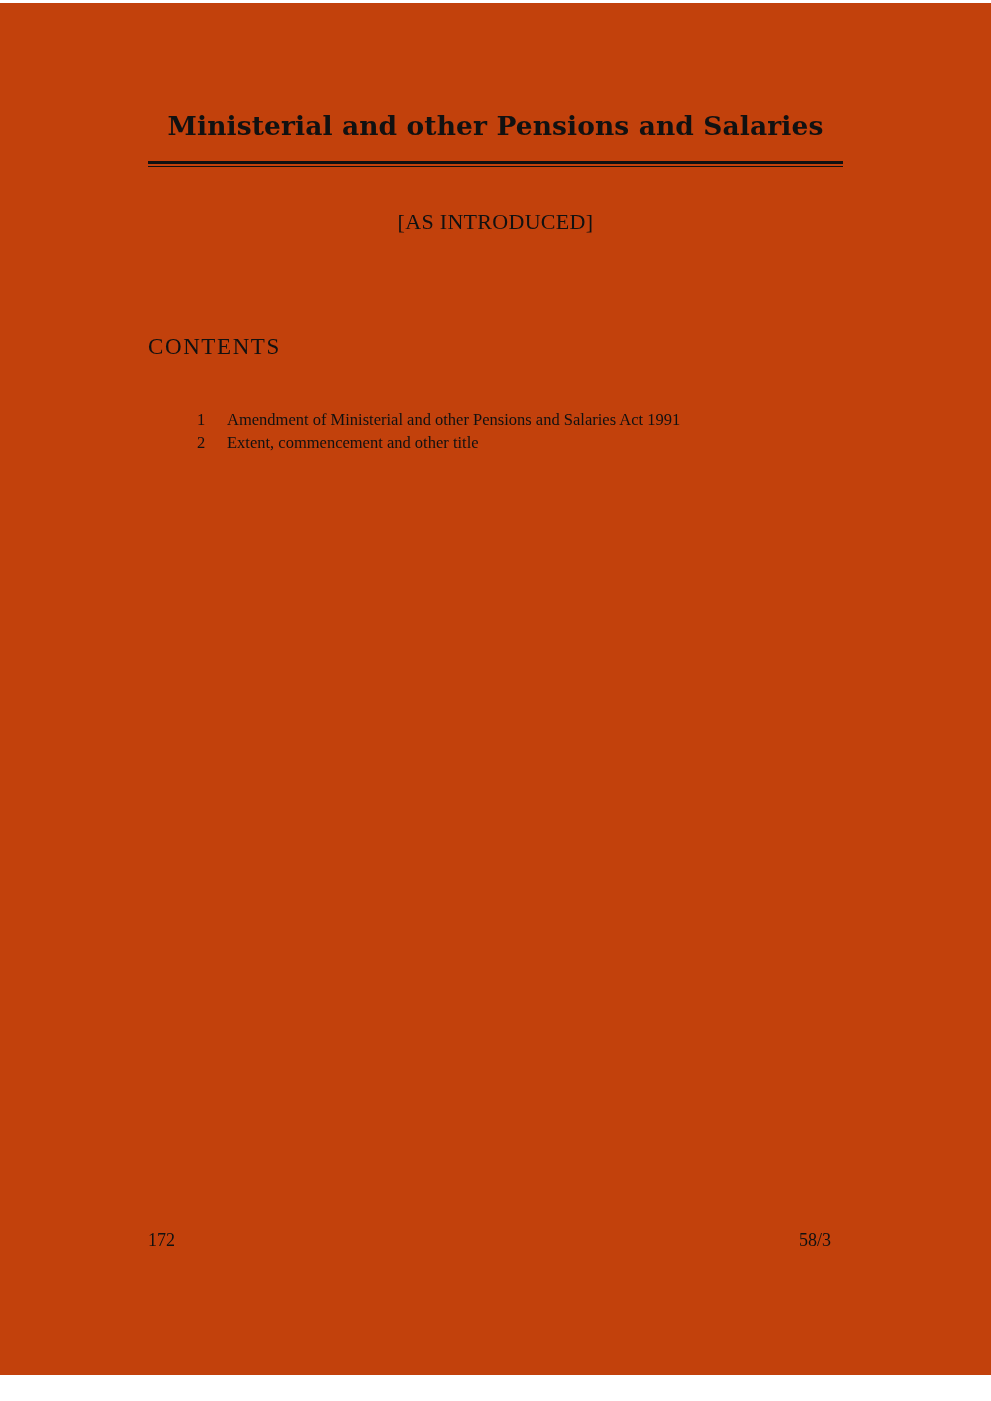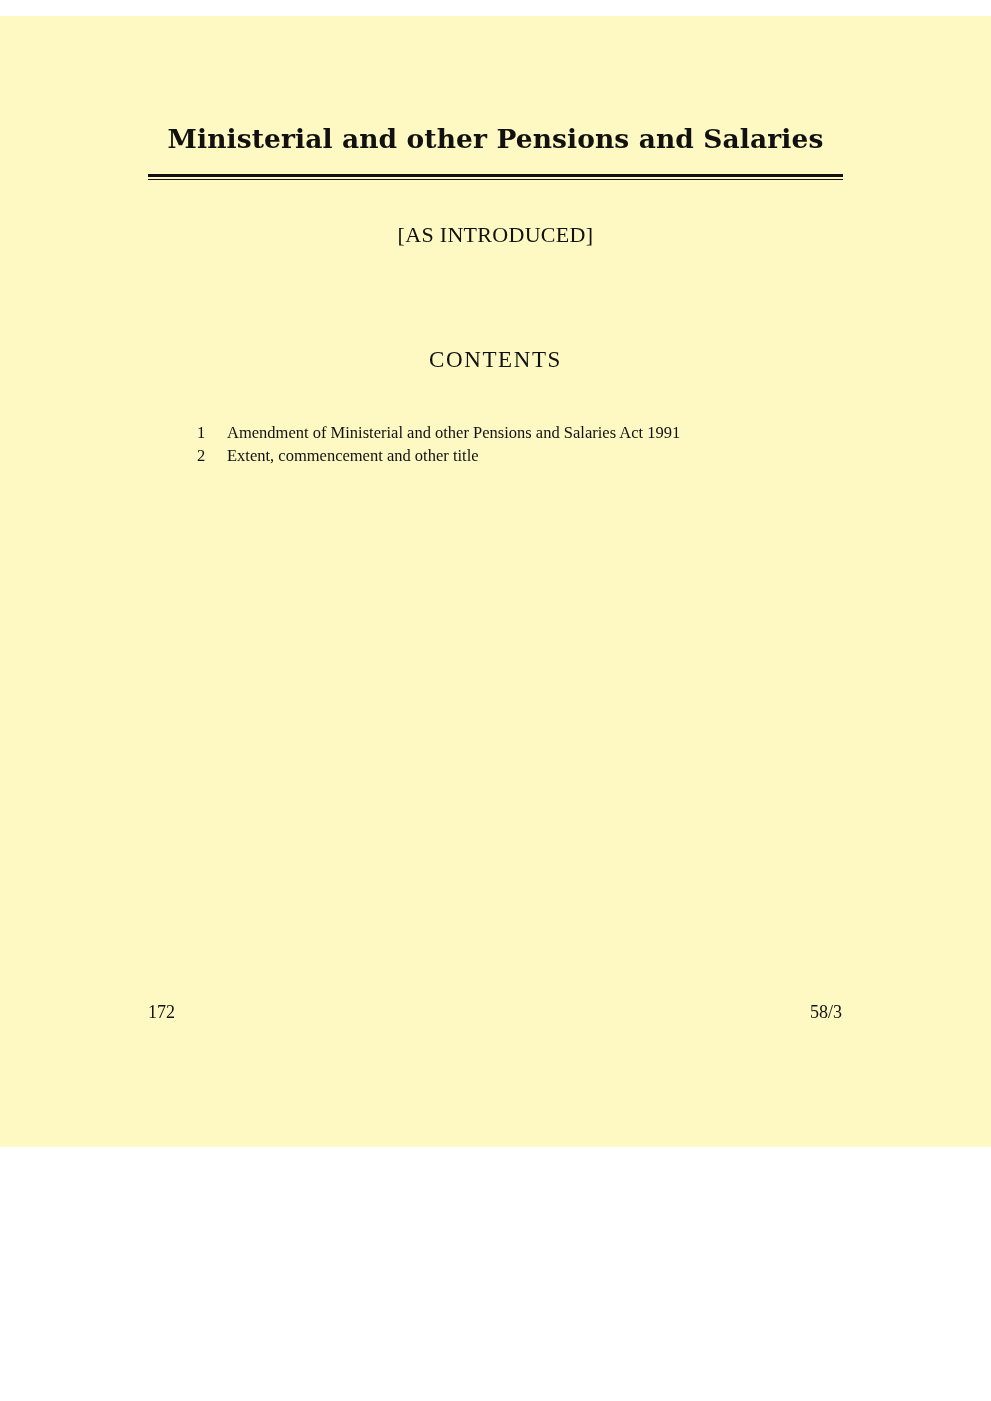--- a/index.html
+++ b/index.html
@@ -7,23 +7,23 @@
     padding: 0;
     background: #ffffff;
   }
   body {
     font-family: "Liberation Serif", serif;
     color: #1a1a1a;
   }
   .page {
     position: relative;
     width: 991px;
-    height: 1131px;
-    margin: 16px auto;
-    background: #fef9c3;
+    height: 1372px;
+    margin: 3px auto;
+    background: #c2410c;
     overflow: hidden;
   }
   .content {
     position: absolute;
     left: 148px;
     top: 0;
     width: 695px;
     height: 1401px;
   }
   .doc-title {
@@ -60,21 +60,20 @@
     margin: 0;
     padding-top: 42px;
     text-align: center;
     font-size: 22px;
     letter-spacing: 0.3px;
     color: #111111;
   }
   .contents-heading {
     margin: 0;
     padding-top: 99px;
-    text-align: center;
     font-weight: normal;
     font-size: 23px;
     letter-spacing: 1.6px;
     color: #111111;
   }
   .contents-list {
     margin: 0;
     padding-top: 48px;
     padding-left: 49px;
   }
@@ -89,21 +88,21 @@
     width: 30px;
     flex: 0 0 30px;
     text-align: left;
   }
   .item-label {
     flex: 1 1 auto;
   }
   .footer {
     position: absolute;
     left: 148px;
-    right: 149px;
+    right: 160px;
     bottom: 124px;
     display: flex;
     justify-content: space-between;
     align-items: baseline;
     font-size: 18px;
     color: #111111;
   }
 </style>
 </head>
 <body>

